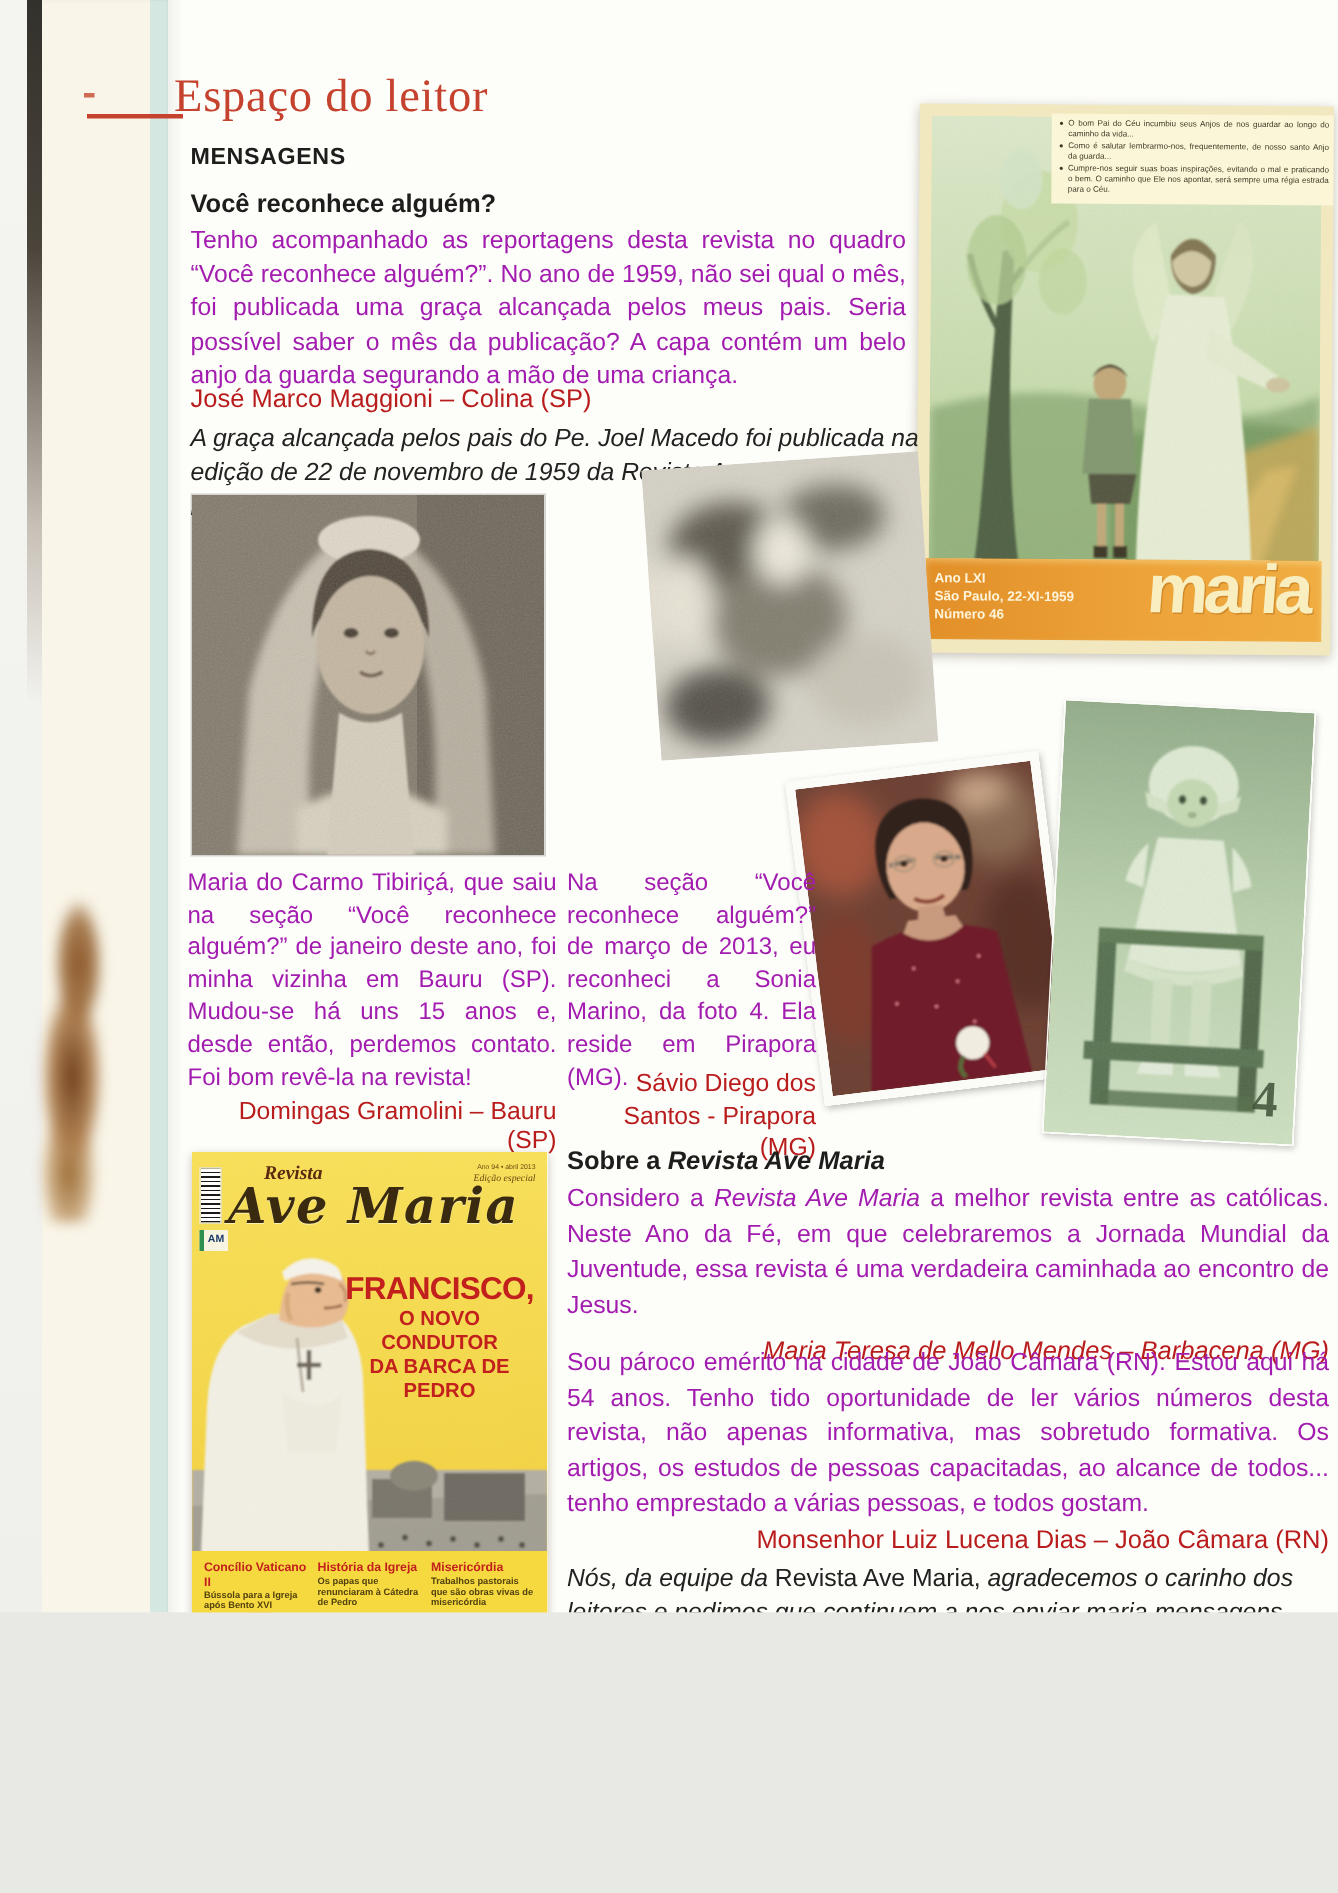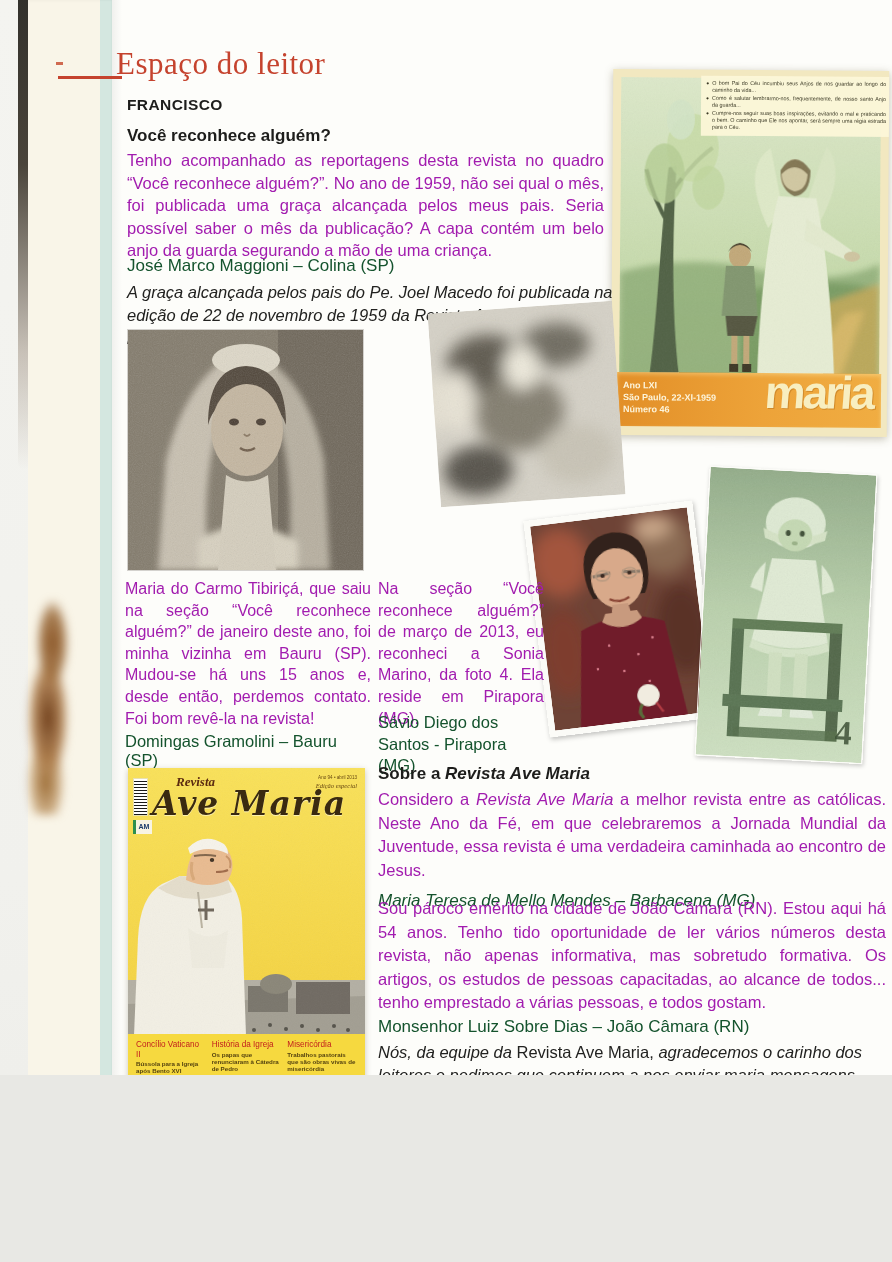--- a/index.html
+++ b/index.html
@@ -35,21 +35,21 @@
   .page-inner-shadow{left:0;top:0;width:10px;height:1134px;
     background:linear-gradient(90deg,rgba(0,0,0,.05),rgba(0,0,0,0));}
 
   
   .section-title{left:4px;top:46px;font-family:"Liberation Serif",serif;font-size:31px;color:#c5432e;letter-spacing:.5px;}
   .red-rule{left:58px;top:76px;width:64px;height:3px;background:#c5432e;z-index:5;}
   .red-dash{left:56px;top:62px;width:7px;height:3px;background:#d06a50;z-index:5;}
   .kicker{left:15px;top:96px;font-size:15.5px;font-weight:bold;color:#1d1d1b;letter-spacing:.4px;}
   .subhead{font-size:17px;font-weight:bold;color:#1d1d1b;}
   .body-text{font-size:16.5px;line-height:22.5px;color:#a21caf;text-align:justify;}
-  .author{font-size:17px;color:#14532d;}
+  .author{font-size:17px;color:#b91c1c;text-align:right;}
   .italic-note{font-size:16.5px;line-height:23px;color:#222220;font-style:italic;}
   .rm{font-style:normal;text-align:center;}
   .it{font-style:italic;}
 
   .l1-title{left:15px;top:126px;}
   .l1-body{left:15px;top:149px;width:477px;}
   .l1-author{left:15px;top:256px;}
   .l1-reply{left:15px;top:281px;width:502px;}
 
   .col-left{left:13px;width:246px;}
@@ -107,21 +107,21 @@
     text-shadow:0 1px 0 rgba(255,250,210,.7);}
   .c13-headline{left:98px;top:80px;width:134px;text-align:center;color:#c2201d;font-weight:bold;}
   .c13-h1{font-size:21px;letter-spacing:-.5px;line-height:23px;}
   .c13-h2{font-size:13.5px;line-height:16px;}
   .c13-h3{font-size:13.5px;line-height:16px;}
   .c13-sub{left:100px;top:146px;width:130px;text-align:center;font-size:7.8px;line-height:9.5px;
     font-weight:bold;color:#fffdf2;text-shadow:0 0 2px rgba(110,70,0,.9),0 1px 1px rgba(110,70,0,.8);}
   .c13-band{left:0;top:266px;width:237px;height:46px;background:#f6d93f;display:flex;gap:6px;
     padding:6px 8px 0 8px;box-sizing:border-box;}
   .c13-teaser{flex:1;}
-  .c13-t-title{font-size:8.2px;font-weight:normal;color:#c2201d;line-height:9.5px;margin-bottom:1px;}
+  .c13-t-title{font-size:8.2px;font-weight:bold;color:#c2201d;line-height:9.5px;margin-bottom:1px;}
   .c13-t-text{font-size:6.2px;line-height:7.4px;color:#55430f;font-weight:bold;}
 
   
   .f-num{left:86px;top:1090px;font-family:"Liberation Serif",serif;font-size:22px;color:#262420;z-index:6;}
   .f-logo{left:112px;top:1091px;width:74px;height:26px;border-radius:2px;z-index:6;
     background:linear-gradient(115deg,#8a3a1c 0%,#5e1d10 45%,#38100a 100%);box-shadow:0 1px 2px rgba(0,0,0,.3);}
   .f-logo-sm{position:absolute;left:7px;top:1px;font-size:6px;color:#d89a50;font-family:"Liberation Serif",serif;font-style:italic;}
   .f-logo-script{position:absolute;left:0;top:5px;width:100%;text-align:center;font-family:"DejaVu Serif",serif;
     font-style:italic;font-size:13px;color:#e2a55a;}
   .f-date{left:192px;top:1096px;font-family:"Liberation Serif",serif;font-size:15.5px;color:#33291e;z-index:6;}
@@ -159,21 +159,21 @@
   <div class="abs page-shadow"></div>
   <div class="abs page-shadow2"></div>
 
   <div class="abs red-rule"></div>
   <div class="abs red-dash"></div>
 
   <div class="abs page">
     <div class="abs page-inner-shadow"></div>
 
     <div class="abs section-title">Espaço do leitor</div>
-    <div class="abs kicker">FRANCISCO</div>
+    <div class="abs kicker">MENSAGENS</div>
 
     <div class="abs subhead l1-title">Você reconhece alguém?</div>
     <div class="abs body-text l1-body">Tenho acompanhado as reportagens desta revista no quadro “Você reconhece alguém?”. No ano de 1959, não sei qual o mês, foi publicada uma graça alcançada pelos meus pais. Seria possível saber o mês da publicação? A capa contém um  belo anjo da guarda segurando a mão de uma criança.</div>
     <div class="abs author l1-author">José Marco Maggioni – Colina (SP)</div>
     <div class="abs italic-note l1-reply">A graça alcançada pelos pais do Pe. Joel Macedo foi publicada na edição de 22 de novembro de 1959 da Revista Ave Maria (foto ao lado).</div>
 
     <div class="abs photo cover59">
       <svg class="abs c59-art" viewBox="0 0 260 330" preserveAspectRatio="none">
         <defs>
           <linearGradient id="sky59" x1="0" y1="0" x2="0" y2="1">
@@ -409,20 +409,25 @@
           <path d="M78,132 L78,152 M70,142 L86,142" stroke="#6e665a" stroke-width="3"></path>
         </g>
         <rect width="237" height="312" filter="url(#f-noise)" opacity=".06"></rect>
       </svg>
       <div class="abs c13-barcode"></div>
       <div class="abs c13-am">AM</div>
       <div class="abs c13-revista">Revista</div>
       <div class="abs c13-issue">Ano 94 • abril 2013</div>
       <div class="abs c13-edition">Edição especial</div>
       <div class="abs c13-script">Ave Maria</div>
+      <div class="abs c13-headline">
+        <div class="c13-h1">FRANCISCO,</div>
+        <div class="c13-h2">O NOVO CONDUTOR</div>
+        <div class="c13-h3">DA BARCA DE PEDRO</div>
+      </div>
       <div class="abs c13-band">
         <div class="c13-teaser">
           <div class="c13-t-title">Concílio Vaticano II</div>
           <div class="c13-t-text">Bússola para a Igreja após Bento XVI</div>
         </div>
         <div class="c13-teaser">
           <div class="c13-t-title">História da Igreja</div>
           <div class="c13-t-text">Os papas que renunciaram à Cátedra de Pedro</div>
         </div>
         <div class="c13-teaser">
@@ -434,21 +439,21 @@
 
     <div class="abs subhead col-right l4-title">
       <span>Sobre a </span><span class="it">Revista Ave Maria</span>
     </div>
     <div class="abs body-text col-right l4-body">
       <span>Considero a </span><span class="it">Revista Ave Maria</span><span> a melhor revista entre as católicas. Neste Ano da Fé, em que celebraremos a Jornada Mundial da Juventude, essa revista é uma verdadeira caminhada ao encontro de Jesus.</span>
     </div>
     <div class="abs author col-right l4-author">Maria Teresa de Mello Mendes – Barbacena (MG)</div>
 
     <div class="abs body-text col-right l5-body">Sou pároco emérito na cidade de João Câmara (RN). Estou aqui há 54 anos. Tenho tido oportunidade de ler vários números desta revista, não apenas informativa, mas sobretudo formativa. Os artigos, os estudos de pessoas capacitadas, ao alcance de todos... tenho emprestado a várias pessoas, e todos gostam.</div>
-    <div class="abs author col-right l5-author">Monsenhor Luiz Sobre Dias – João Câmara (RN)</div>
+    <div class="abs author col-right l5-author">Monsenhor Luiz Lucena Dias – João Câmara (RN)</div>
 
     <div class="abs italic-note col-right ed-note">
       <span>Nós, da equipe da </span><span class="rm">Revista Ave Maria,</span><span> agradecemos o carinho dos leitores e pedimos que continuem a nos enviar maria mensagens. Periodicamente, publicaremos os recados nesta seção.</span>
     </div>
   </div>
 
   <div class="abs f-num">6</div>
   <div class="abs f-logo">
     <div class="f-logo-sm">Revista</div>
     <div class="f-logo-script">Ave Maria</div>

